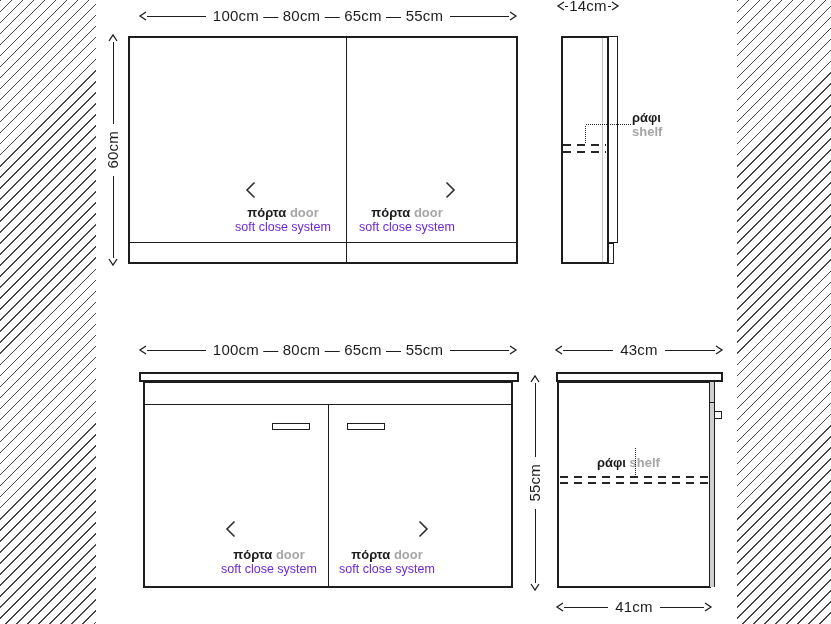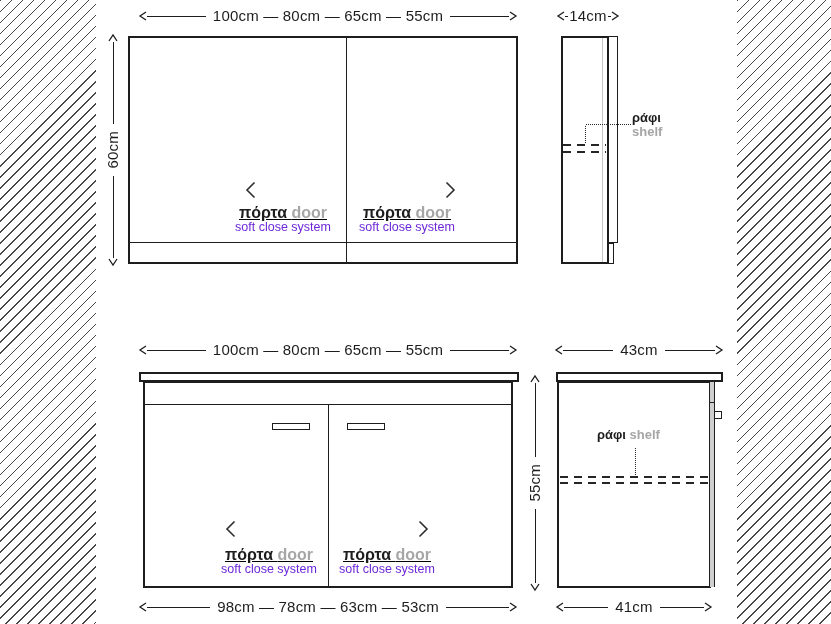--- a/index.html
+++ b/index.html
@@ -33,21 +33,21 @@
   .line-v{position:absolute;border-left:1.5px solid #1d1d1d;width:0;}
   .gray-line-v{position:absolute;border-left:1.5px solid #c4c4c4;width:0;}
   .dashes{position:absolute;height:1.8px;background:repeating-linear-gradient(90deg,#262626 0 8px,transparent 8px 14px);}
   .dot-h{position:absolute;border-top:1.7px dotted #262626;height:0;}
   .dot-v{position:absolute;border-left:1.7px dotted #262626;width:0;}
   .panel-strip{position:absolute;box-sizing:border-box;background:#cfcfcf;border-left:1.2px solid #1d1d1d;border-right:1.2px solid #1d1d1d;}
   .handle{position:absolute;box-sizing:border-box;border:1.5px solid #1d1d1d;background:#fff;}
 
   
   .door-label{position:absolute;text-align:center;white-space:nowrap;}
-  .door-label .l1{font-size:16px;line-height:14px;text-decoration:underline;}
+  .door-label .l1{font-size:13px;line-height:14px;}
   .door-label .gr{font-weight:700;color:#1d1d1d;}
   .door-label .en{font-weight:600;color:#a6a6a6;}
   .door-label .sub{font-size:12.5px;line-height:14px;color:#6d28d9;}
   .shelf-label{position:absolute;white-space:nowrap;font-size:13px;line-height:14px;}
   .shelf-label .gr{font-weight:700;color:#1d1d1d;}
   .shelf-label .en{font-weight:600;color:#a6a6a6;}
   .chev{position:absolute;}
 </style>
 </head>
 <body>
@@ -94,21 +94,21 @@
 
   <div class="door-label" style="left:226px;top:206px;width:114px;">
     <div class="l1"><span class="gr">πόρτα</span> <span class="en">door</span></div>
     <div class="sub">soft close system</div>
   </div>
   <div class="door-label" style="left:352px;top:206px;width:110px;">
     <div class="l1"><span class="gr">πόρτα</span> <span class="en">door</span></div>
     <div class="sub">soft close system</div>
   </div>
 
-  <div class="hdim" style="left:556px;top:10px;width:64px;">
+  <div class="hdim" style="left:556px;top:0;width:64px;">
     <svg class="ah" width="9" height="10" viewBox="0 0 9 10">
         <path d="M8 1 L2 5 L8 9" fill="none" stroke="#1d1d1d" stroke-width="1.3"></path>
       </svg>
     <div class="ln"></div>
     <span class="dimtxt" style="padding:0 1px;">14cm</span>
     <div class="ln"></div>
     <svg class="ah" width="9" height="10" viewBox="0 0 9 10">
         <path d="M1 1 L7 5 L1 9" fill="none" stroke="#1d1d1d" stroke-width="1.3"></path>
       </svg>
   </div>
@@ -157,31 +157,20 @@
 
   <div class="door-label" style="left:210px;top:548px;width:118px;">
     <div class="l1"><span class="gr">πόρτα</span> <span class="en">door</span></div>
     <div class="sub">soft close system</div>
   </div>
   <div class="door-label" style="left:334px;top:548px;width:106px;">
     <div class="l1"><span class="gr">πόρτα</span> <span class="en">door</span></div>
     <div class="sub">soft close system</div>
   </div>
 
-  <div class="hdim" style="left:138px;top:601px;width:380px;">
-    <svg class="ah" width="9" height="10" viewBox="0 0 9 10">
-        <path d="M8 1 L2 5 L8 9" fill="none" stroke="#1d1d1d" stroke-width="1.3"></path>
-      </svg>
-    <div class="ln"></div>
-    <span class="dimtxt">98cm — 78cm — 63cm — 53cm</span>
-    <div class="ln"></div>
-    <svg class="ah" width="9" height="10" viewBox="0 0 9 10">
-        <path d="M1 1 L7 5 L1 9" fill="none" stroke="#1d1d1d" stroke-width="1.3"></path>
-      </svg>
-  </div>
 
   <div class="vdim" style="left:529px;top:374px;height:218px;">
     <svg class="ah" width="10" height="9" viewBox="0 0 10 9">
         <path d="M1 8 L5 2 L9 8" fill="none" stroke="#1d1d1d" stroke-width="1.3"></path>
       </svg>
     <div class="ln"></div>
     <span class="dimtxt">55cm</span>
     <div class="ln"></div>
     <svg class="ah" width="10" height="9" viewBox="0 0 10 9">
         <path d="M1 1 L5 7 L9 1" fill="none" stroke="#1d1d1d" stroke-width="1.3"></path>
@@ -199,21 +188,21 @@
         <path d="M1 1 L7 5 L1 9" fill="none" stroke="#1d1d1d" stroke-width="1.3"></path>
       </svg>
   </div>
 
   <div class="box" style="left:556px;top:372px;width:167px;height:10px;"></div>
   <div class="box" style="left:557px;top:381px;width:154px;height:207px;"></div>
   <div class="panel-strip" style="left:709px;top:382px;width:6px;height:205px;"></div>
   <div class="line-h" style="left:709px;top:402px;width:6px;border-top-width:1px;"></div>
   <div class="handle" style="left:714px;top:411px;width:8px;height:8px;"></div>
 
-  <div class="shelf-label" style="left:597px;top:428px;">
+  <div class="shelf-label" style="left:597px;top:456px;">
     <span class="gr">ράφι</span> <span class="en">shelf</span>
   </div>
   <div class="dot-v" style="left:635px;top:448px;height:27px;"></div>
 
   <div class="dashes" style="left:560px;top:476px;width:149px;"></div>
   <div class="dashes" style="left:560px;top:482px;width:149px;"></div>
 
   <div class="hdim" style="left:555px;top:601px;width:158px;text-align:right;">
     <svg class="ah" width="9" height="10" viewBox="0 0 9 10">
         <path d="M8 1 L2 5 L8 9" fill="none" stroke="#1d1d1d" stroke-width="1.3"></path>

